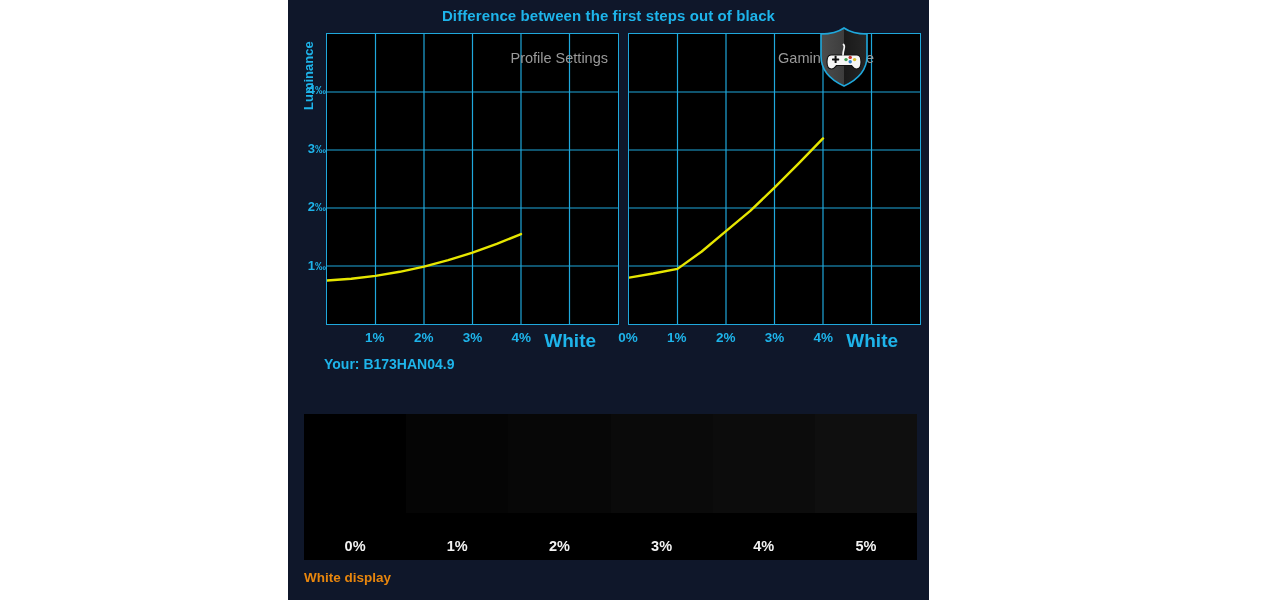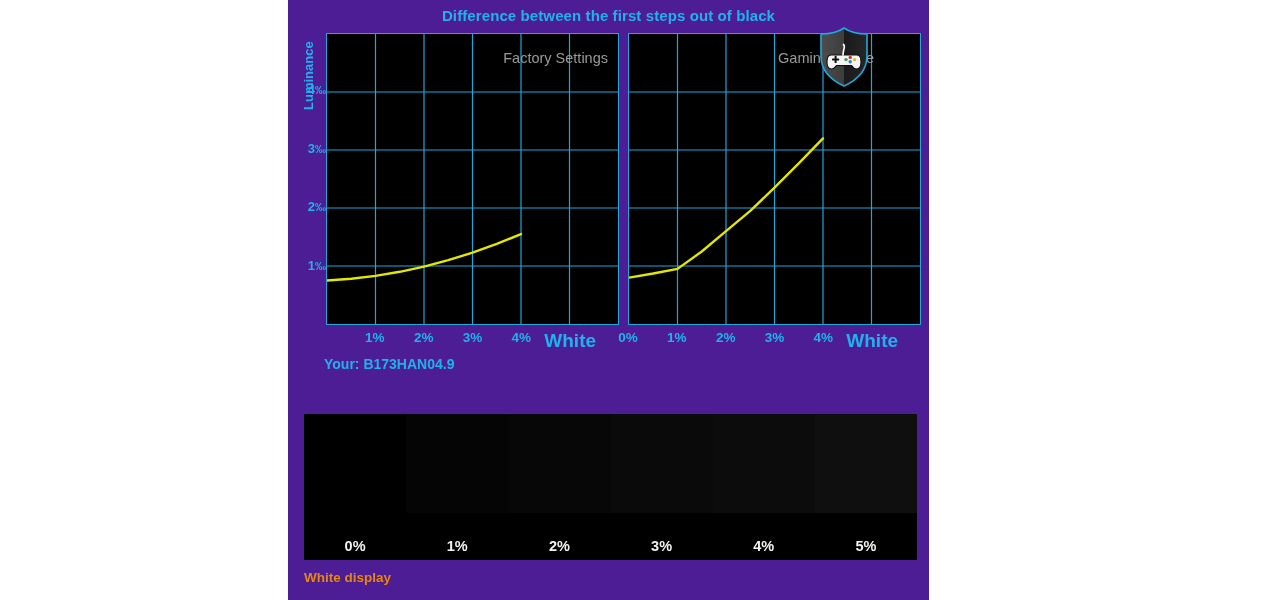--- a/index.html
+++ b/index.html
@@ -12,21 +12,21 @@
   #root {
     position: relative;
     width: 1280px; height: 600px;
     background: #ffffff;
   }
   
   #panel {
     position: absolute;
     left: 288px; top: 0;
     width: 641px; height: 600px;
-    background: #4c1d95;
+    background: #0f172a;
   }
   
   #chart-title {
     position: absolute;
     left: 0; top: 7px;
     width: 641px;
     text-align: center;
     color: #1eb4ea;
     font-size: 15px;
     font-weight: bold;
@@ -180,21 +180,21 @@
           <line x1="195.33333333333331" y1="0" x2="195.33333333333331" y2="292" stroke="#1fa8dc" stroke-width="1.2"></line>
           <line x1="244.16666666666669" y1="0" x2="244.16666666666669" y2="292" stroke="#1fa8dc" stroke-width="1.2"></line>
           <line x1="0" y1="233.6" x2="293" y2="233.6" stroke="#1fa8dc" stroke-width="1.2"></line>
           <line x1="0" y1="175.2" x2="293" y2="175.2" stroke="#1fa8dc" stroke-width="1.2"></line>
           <line x1="0" y1="116.80000000000001" x2="293" y2="116.80000000000001" stroke="#1fa8dc" stroke-width="1.2"></line>
           <line x1="0" y1="58.39999999999998" x2="293" y2="58.39999999999998" stroke="#1fa8dc" stroke-width="1.2"></line>
         </svg>
       <svg class="curve-svg" id="curve-left" viewBox="0 0 293 292" preserveAspectRatio="none">
           <polyline points="0.00,248.20 24.42,246.45 48.83,243.53 73.25,239.44 97.67,234.18 122.08,227.76 146.50,220.17 170.92,211.41 195.33,201.48" fill="none" stroke="#e6e600" stroke-width="2.4" stroke-linejoin="round" stroke-linecap="round"></polyline>
         </svg>
-      <div class="plot-label">Factory Settings</div>
+      <div class="plot-label">Profile Settings</div>
     </div>
 
     <div class="plot" id="plot-right">
       <svg class="grid-svg" id="grid-right" viewBox="0 0 293 292" preserveAspectRatio="none">
           <line x1="48.83333333333333" y1="0" x2="48.83333333333333" y2="292" stroke="#1fa8dc" stroke-width="1.2"></line>
           <line x1="97.66666666666666" y1="0" x2="97.66666666666666" y2="292" stroke="#1fa8dc" stroke-width="1.2"></line>
           <line x1="146.5" y1="0" x2="146.5" y2="292" stroke="#1fa8dc" stroke-width="1.2"></line>
           <line x1="195.33333333333331" y1="0" x2="195.33333333333331" y2="292" stroke="#1fa8dc" stroke-width="1.2"></line>
           <line x1="244.16666666666669" y1="0" x2="244.16666666666669" y2="292" stroke="#1fa8dc" stroke-width="1.2"></line>
           <line x1="0" y1="233.6" x2="293" y2="233.6" stroke="#1fa8dc" stroke-width="1.2"></line>

